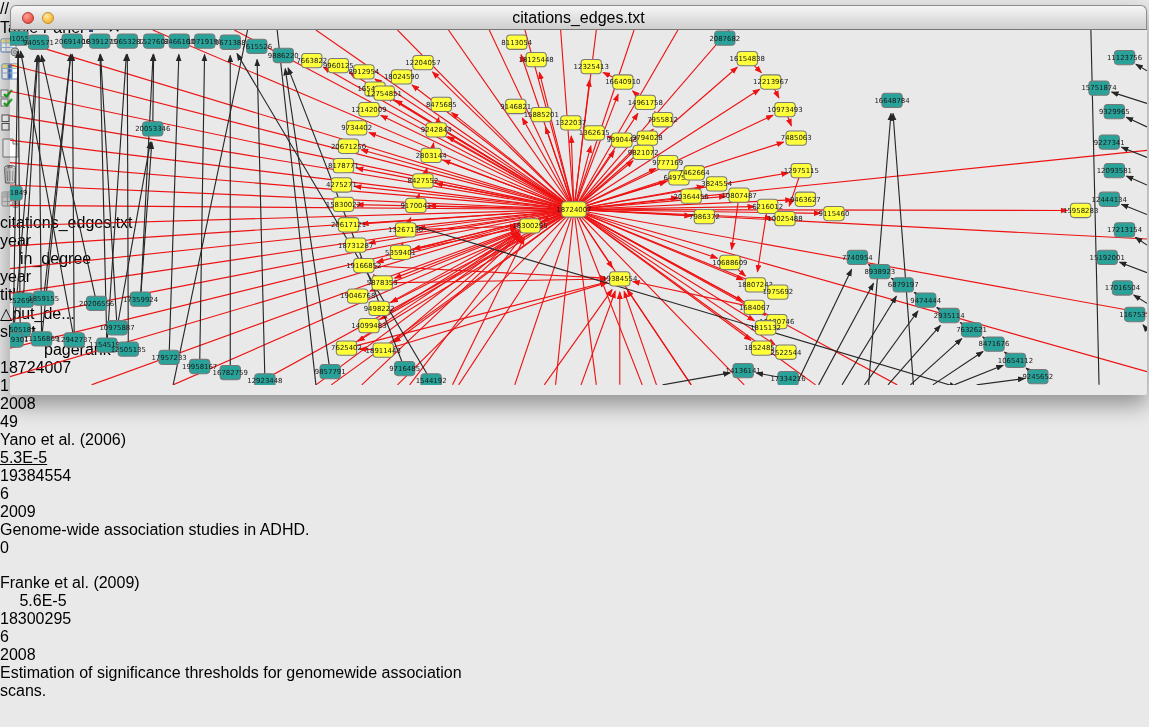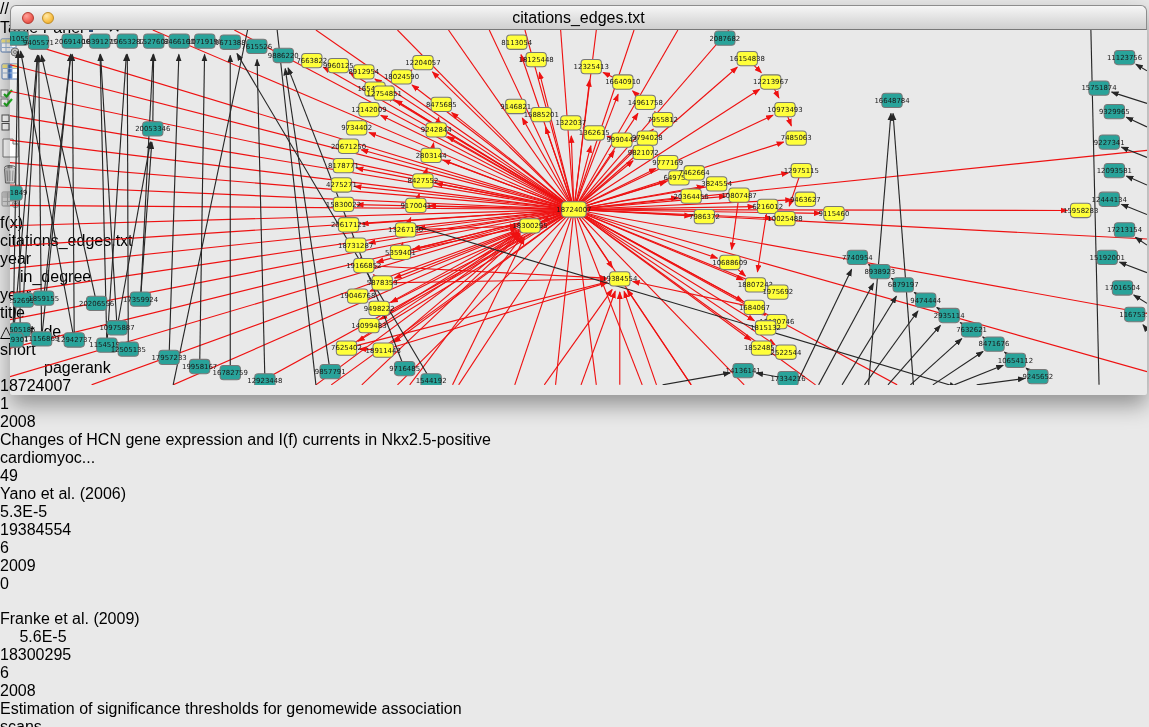--- a/index.html
+++ b/index.html
@@ -864,21 +864,20 @@
           <path d="M4.5 5.5L5.5 20h9L15.5 5.5" fill="#cfcfcf" stroke="#6b6b6b"></path>
           <path d="M7 7.5l.6 10.5M10 7.5v10.5M13 7.5l-.6 10.5" stroke="#8f8f8f" fill="none"></path>
         </svg></div>
       <div class="tool-btn disabled"><svg width="21" height="21" viewBox="0 0 21 21">
           <rect x="2" y="3" width="16" height="14" rx="1" fill="#dcdcdc" stroke="#9a9a9a"></rect>
           <rect x="2.5" y="3.5" width="15" height="3.5" fill="#c4c4c4"></rect>
           <path d="M7.5 3.5v13M12.5 3.5v13M2.5 8h15M2.5 12.5h15" stroke="#adadad" fill="none"></path>
           <circle cx="15.5" cy="15.5" r="3.2" fill="#bdbdbd" stroke="#8a8a8a"></circle>
           <path d="M14 14l3 3M17 14l-3 3" stroke="#777"></path>
         </svg></div>
-      <div class="tool-btn"><span class="fx">f<span class="fx-x">(x)</span></span></div>
       <div class="table-select">
       <span>citations_edges.txt</span>
       <span class="select-arrows">
         <span class="tri-up"></span><span class="tri-down"></span>
       </span>
     </div>
   </div>
 
   <div class="table-wrap">
     <div class="table-main">
@@ -890,29 +889,29 @@
           <div class="th" style="width: 70px;"><span class="sort">△</span><span>out_de...</span></div>
           <div class="th" style="width: 142px;"><span>short</span></div>
           <div class="th" style="width: 86px; padding-left: 44px;"><span>pagerank</span></div>
           <div class="th-filler"></div>
         </div>
       <div id="tbody">
           <div class="trow">
             <div class="td" style="width: 79px;">18724007</div>
             <div class="td" style="width: 87px;">1</div>
             <div class="td" style="width: 66px;">2008</div>
-            <div class="td" style="width: 509px;">Changes of HCN gene expression and I(f) currents in Nkx2.5-positive cardiomyoc...</div>
             <div class="td" style="width: 70px;">49</div>
             <div class="td" style="width: 142px;">Yano et al. (2006)</div>
-            <div class="td" style="width: 86px;">5.3E-5</div>
+            <div class="td" style="width: 86px; text-decoration: underline;">5.3E-5</div>
           </div>
           <div class="trow">
             <div class="td" style="width: 79px;">19384554</div>
             <div class="td" style="width: 87px;">6</div>
             <div class="td" style="width: 66px;">2009</div>
+            <div class="td" style="width: 509px;">Genome-wide association studies in ADHD.</div>
             <div class="td" style="width: 70px;">0</div>
             <div class="td" style="width: 142px; margin-top: 17px;">Franke et al. (2009)</div>
             <div class="td" style="width: 86px; text-align: center;">5.6E-5</div>
           </div>
           <div class="trow">
             <div class="td" style="width: 79px;">18300295</div>
             <div class="td" style="width: 87px;">6</div>
             <div class="td" style="width: 66px;">2008</div>
             <div class="td" style="width: 509px;">Estimation of significance thresholds for genomewide association scans.</div>
           </div>

